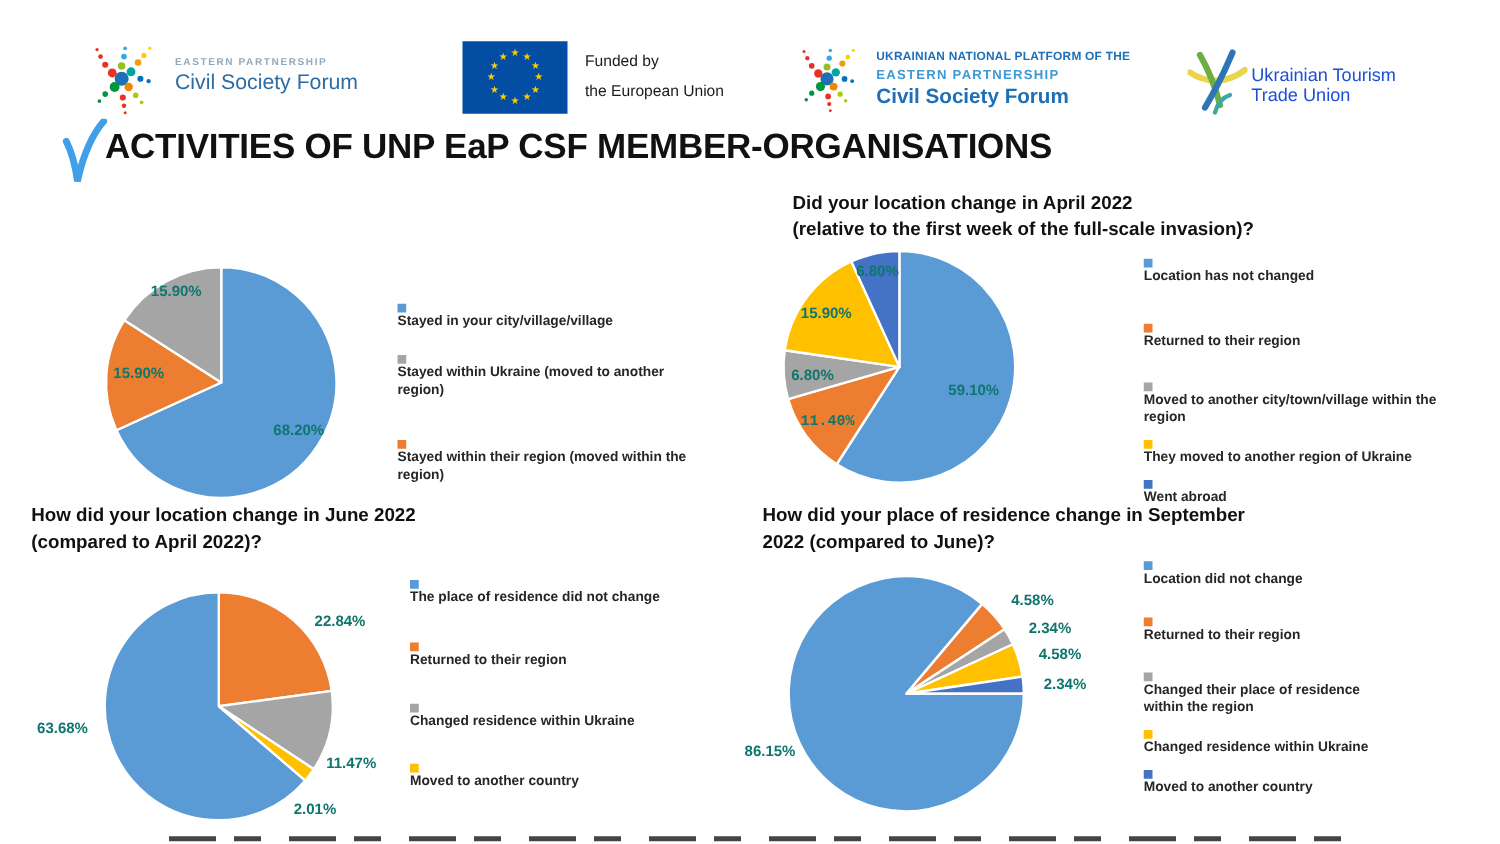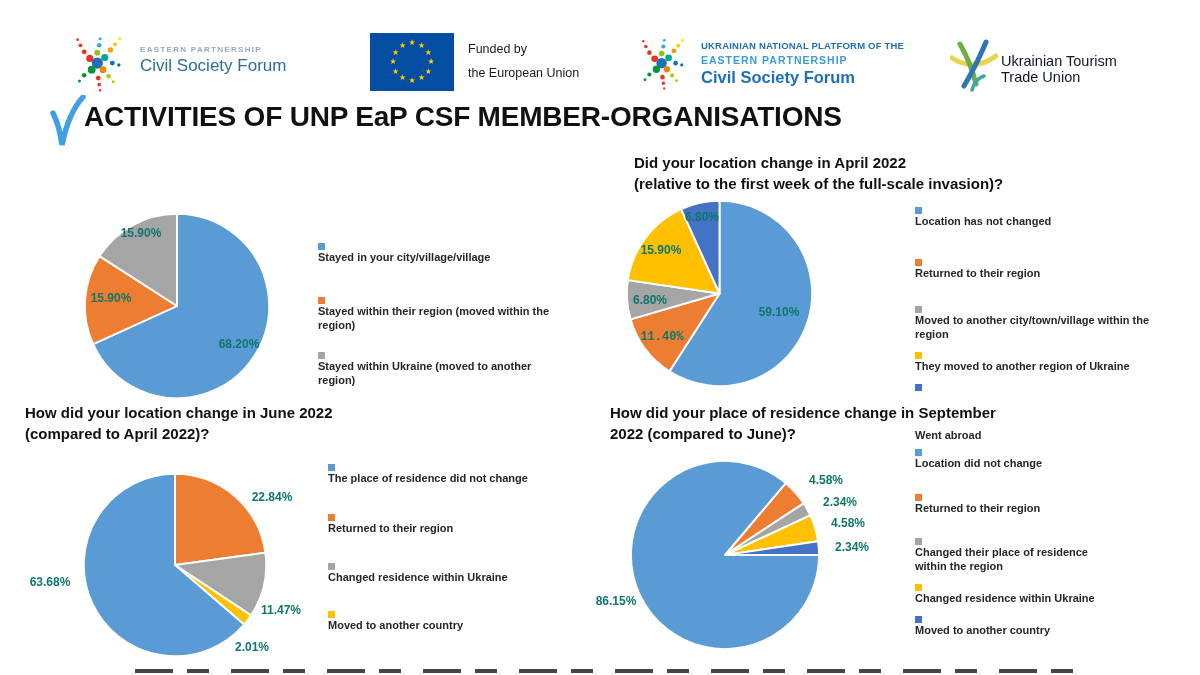--- a/index.html
+++ b/index.html
@@ -12,21 +12,21 @@
   .eapcsf-line1{font-size:8px;letter-spacing:1.3px;color:#93A9BE;font-weight:bold;}
   .eapcsf-line2{font-size:17px;color:#2B6CA3;margin-top:2px;}
   .eu-flag{position:relative;width:84px;height:58px;background:#034EA2;flex:0 0 auto;}
   .eustar{position:absolute;color:#FFCC00;font-size:8px;transform:translate(-50%,-50%);line-height:1;}
   .eu-text{margin-left:14px;padding-top:9px;font-size:12.5px;color:#1a1a1a;}
   .eu-text div+div{margin-top:10px;}
   .unp-text{margin-left:7px;padding-top:4px;}
   .unp-line1{font-size:9.5px;font-weight:bold;color:#1E6FB8;letter-spacing:.2px;}
   .unp-line2{font-size:10.5px;color:#3C9BD5;letter-spacing:1px;margin-top:3px;font-weight:bold;}
   .unp-line3{font-size:16.5px;font-weight:bold;color:#1E6FB8;margin-top:2px;}
-  .uttu-text{margin-left:3px;padding-top:15px;font-size:14.5px;color:#0f172a;line-height:1.12;}
+  .uttu-text{margin-left:3px;padding-top:15px;font-size:14.5px;color:#1d4ed8;line-height:1.12;}
 
   
   .check{position:absolute;left:50px;top:95px;}
   h1{position:absolute;left:84px;top:101px;margin:0;font-size:28px;font-weight:800;color:#111;letter-spacing:-.2px;}
 
   
   .ctitle{position:absolute;font-size:15px;font-weight:bold;color:#111;line-height:1.4;white-space:pre-line;}
   .pie{position:absolute;}
   .plabel{position:absolute;transform:translate(-50%,-50%);font-size:12px;font-weight:bold;color:#0f766e;white-space:nowrap;}
   .legend{position:absolute;}
@@ -141,27 +141,27 @@
       </svg>
     </div>
   <div class="plabel" style="left:141px;top:233px;">15.90%</div>
   <div class="plabel" style="left:111px;top:298px;">15.90%</div>
   <div class="plabel" style="left:239px;top:344px;">68.20%</div>
   <div class="legend" style="left:318px;top:240px;width:245px;">
     <div class="li">
       <span class="mk" style="background: rgb(91, 155, 213);"></span>
       <span class="lt">Stayed in your city/village/village</span>
     </div>
+    <div class="li" style="margin-top:17px;">
+      <span class="mk" style="background: rgb(165, 165, 165);"></span>
+      <span class="lt">Stayed within Ukraine (moved to another region)</span>
+    </div>
     <div class="li" style="margin-top:30px;">
       <span class="mk" style="background: rgb(237, 125, 49);"></span>
       <span class="lt">Stayed within their region (moved within the region)</span>
-    </div>
-    <div class="li" style="margin-top:17px;">
-      <span class="mk" style="background: rgb(165, 165, 165);"></span>
-      <span class="lt">Stayed within Ukraine (moved to another region)</span>
     </div>
   </div>
 
   <div class="ctitle" style="left:595px;top:152px;width:440px;margin-left:39px;">Did your location change in April 2022
 (relative to the first week of the full-scale invasion)?</div>
   <div class="pie" style="left:623px;top:197px;width:193px;height:193px;">
       <svg viewBox="0 0 200 200" style="width: 100%; height: 100%; display: block;">
         <path d="M100 100 L100.00 4.00 A96 96 0 1 1 48.05 180.73 Z" fill="#5B9BD5" stroke="#ffffff" stroke-width="2" stroke-linejoin="round"></path>
         <path d="M100 100 L48.05 180.73 A96 96 0 0 1 7.81 126.78 Z" fill="#ED7D31" stroke="#ffffff" stroke-width="2" stroke-linejoin="round"></path>
         <path d="M100 100 L7.81 126.78 A96 96 0 0 1 5.00 86.17 Z" fill="#A5A5A5" stroke="#ffffff" stroke-width="2" stroke-linejoin="round"></path>
@@ -184,21 +184,21 @@
       <span class="lt">Returned to their region</span>
     </div>
     <div class="li" style="margin-top:23px;">
       <span class="mk" style="background: rgb(165, 165, 165);"></span>
       <span class="lt">Moved to another city/town/village within the region</span>
     </div>
     <div class="li" style="margin-top:8px;">
       <span class="mk" style="background: rgb(255, 192, 0);"></span>
       <span class="lt">They moved to another region of Ukraine</span>
     </div>
-    <div class="li" style="margin-top:8px;gap:37px;">
+    <div class="li" style="margin-top:8px;">
       <span class="mk" style="background: rgb(68, 114, 196);"></span>
       <span class="lt">Went abroad</span>
     </div>
   </div>
 
   <div class="ctitle" style="left:25px;top:402px;width:380px;">How did your location change in June 2022
 (compared to April 2022)?</div>
   <div class="pie" style="left:80px;top:470px;width:190px;height:190px;">
       <svg viewBox="0 0 200 200" style="width: 100%; height: 100%; display: block;">
         <path d="M100 100 L100.00 4.00 A96 96 0 0 1 195.12 87.01 Z" fill="#ED7D31" stroke="#ffffff" stroke-width="2" stroke-linejoin="round"></path>

